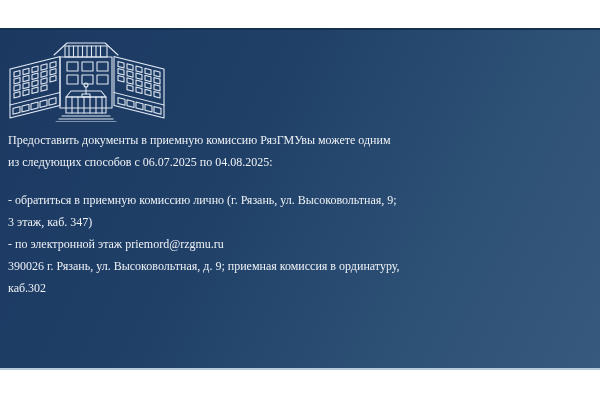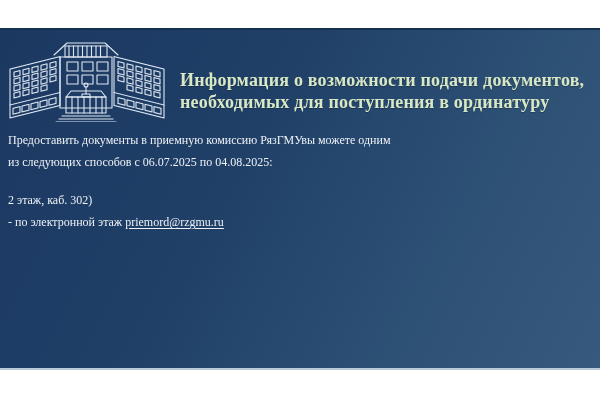--- a/index.html
+++ b/index.html
@@ -38,21 +38,21 @@
     letter-spacing:0.2px;
     text-shadow:0 1px 1px rgba(0,0,0,0.25);
   }
   .content{
     position:absolute;left:8px;top:99px;width:588px;
     color:var(--body-text);
     font-size:12px;line-height:22px;
   }
   .intro{margin:0 0 16px 0;}
   .line{white-space:nowrap;}
-  .email{color:var(--body-text);text-decoration:underline;text-underline-offset:2px;cursor:pointer;}
+  .email{color:var(--body-text);text-underline-offset:2px;cursor:pointer;}
 </style>
 </head>
 <body>
 
 <div class="stage">
   <div class="letterbox top"></div>
   <div class="letterbox bottom"></div>
 
   <div class="slide">
 
@@ -146,32 +146,31 @@
           <line x1="76" y1="59" x2="76" y2="75"></line>
           <line x1="82" y1="59" x2="82" y2="75"></line>
           <line x1="88" y1="59" x2="88" y2="75"></line>
           <line x1="94" y1="59" x2="94" y2="75"></line>
         <path d="M54 78 H102"></path>
           <path d="M51 81 H105"></path>
           <path d="M48 84 H108"></path>
       </svg>
     </div>
 
-    <div class="title">
-      <div>Информация о возможности подачи документов,</div>
-      <div>необходимых для поступления в ординатуру</div>
-    </div>
 
     <div class="content">
       <div class="intro">
         <div class="line">Предоставить документы в приемную комиссию РязГМУвы можете одним</div>
         <div class="line">из следующих способов с 06.07.2025 по 04.08.2025:</div>
       </div>
       <div class="list">
-        <div class="line">2 этаж, каб. 302)</div>
+        <div class="line">- обратиться в приемную комиссию лично (г. Рязань, ул. Высоковольтная, 9;</div>
+        <div class="line">3 этаж, каб. 347)</div>
         <div class="line">
           <span>- по электронной этаж </span><span class="email">priemord@rzgmu.ru</span>
         </div>
+        <div class="line">390026 г. Рязань, ул. Высоковольтная, д. 9; приемная комиссия в ординатуру,</div>
+        <div class="line">каб.302</div>
       </div>
     </div>
 
   </div>
 </div>
 
 </body></html>

